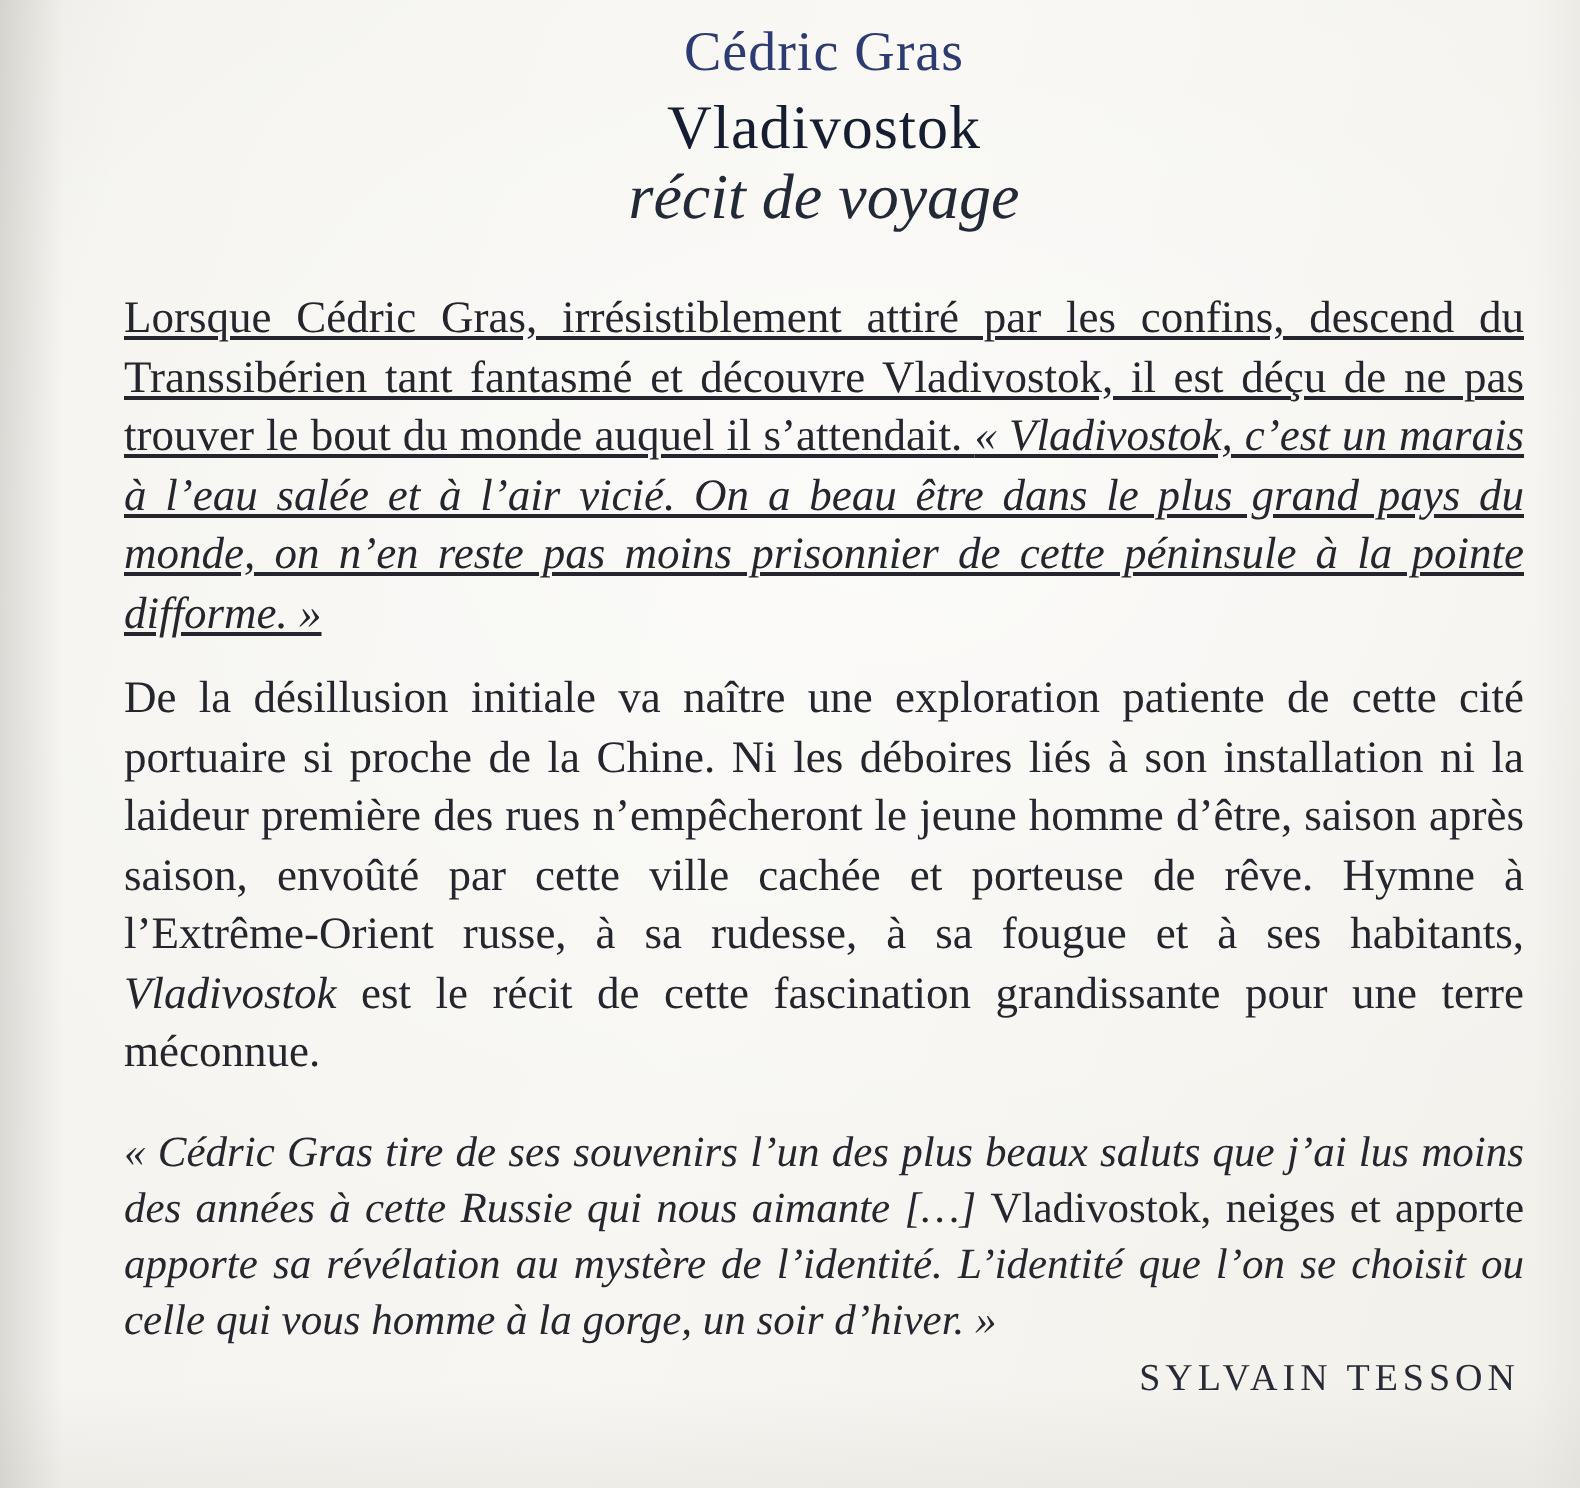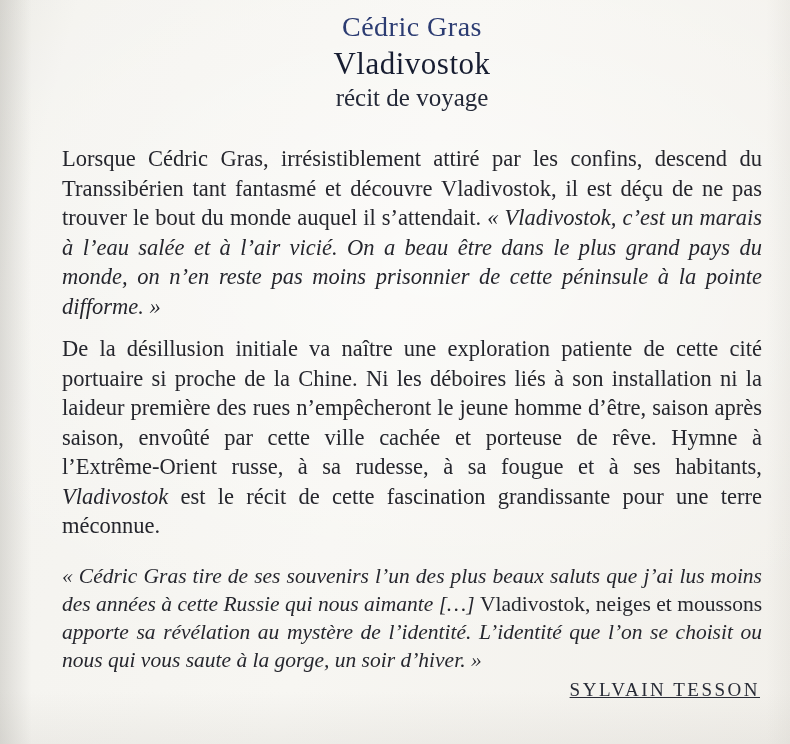--- a/index.html
+++ b/index.html
@@ -40,69 +40,69 @@
     line-height: 38px;
     color: #171d31;
     letter-spacing: 0.5px;
   }
   .subtitle {
     font-size: 27px;
     line-height: 32px;
     color: #20242f;
   }
   .genre {
-    font-size: 25px;
+    font-size: 32px;
     line-height: 30px;
+    font-style: italic;
     color: #242938;
   }
   
   .synopsis p {
     text-align: justify;
     margin: 0 0 13px 0;
     font-size: 22.5px;
     line-height: 29.5px;
     color: #25262d;
   }
-  .synopsis p.first { margin-top: 31px; }
+  .synopsis p.first { margin-top: 31px; text-decoration: underline; }
   .it { font-style: italic; }
   .rm { font-style: normal; }
   
   .press-quote {
     text-align: justify;
     margin: 21px 0 0 0;
     font-size: 21.5px;
     line-height: 28px;
     font-style: italic;
     color: #26272e;
   }
   .attribution {
     text-align: right;
     font-size: 19px;
     line-height: 24px;
     letter-spacing: 2.5px;
     margin-top: 4px;
     padding-right: 2px;
     color: #282b36;
-    text-decoration: underline;
   }
 </style>
 </head>
 <body>
 
 <div class="page">
 
   <div class="header">
     <div class="author">Cédric Gras</div>
     <div class="title">Vladivostok</div>
     <div class="genre">récit de voyage</div>
   </div>
 
   <div class="synopsis">
     <p class="first"><span class="rm">Lorsque Cédric Gras, irrésistiblement attiré par les confins, descend du Transsibérien tant fantasmé et découvre Vladivostok, il est déçu de ne pas trouver le bout du monde auquel il s’attendait. </span><span class="it">« Vladivostok, c’est un marais à l’eau salée et à l’air vicié. On a beau être dans le plus grand pays du monde, on n’en reste pas moins prisonnier de cette péninsule à la pointe difforme. »</span></p>
 
     <p><span class="rm">De la désillusion initiale va naître une exploration patiente de cette cité portuaire si proche de la Chine. Ni les déboires liés à son installation ni la laideur première des rues n’empêcheront le jeune homme d’être, saison après saison, envoûté par cette ville cachée et porteuse de rêve. Hymne à l’Extrême-Orient russe, à sa rudesse, à sa fougue et à ses habitants, </span><span class="it">Vladivostok</span><span class="rm"> est le récit de cette fascination grandissante pour une terre méconnue.</span></p>
   </div>
 
-  <div class="press-quote"><span class="it">« Cédric Gras tire de ses souvenirs l’un des plus beaux saluts que j’ai lus moins des années à cette Russie qui nous aimante […] </span><span class="rm">Vladivostok, neiges et moussons</span><span class="it"> apporte sa révélation au mystère de l’identité. L’identité que l’on se choisit ou nous qui vous saute à la gorge, un soir d’hiver. »</span></div>
+  <div class="press-quote"><span class="it">« Cédric Gras tire de ses souvenirs l’un des plus beaux saluts que j’ai lus moins des années à cette Russie qui nous aimante […] </span><span class="rm">Vladivostok, neiges et apporte</span><span class="it"> apporte sa révélation au mystère de l’identité. L’identité que l’on se choisit ou celle qui vous homme à la gorge, un soir d’hiver. »</span></div>
 
   <div class="attribution">SYLVAIN TESSON</div>
 
 </div>
 
 </body></html>

